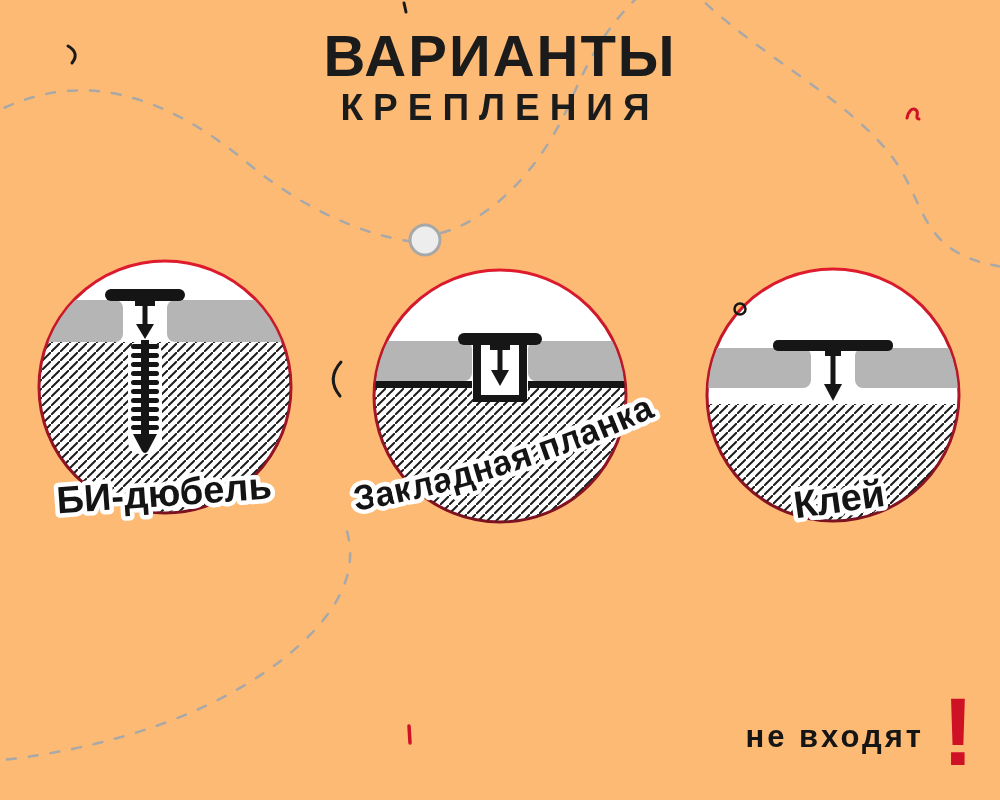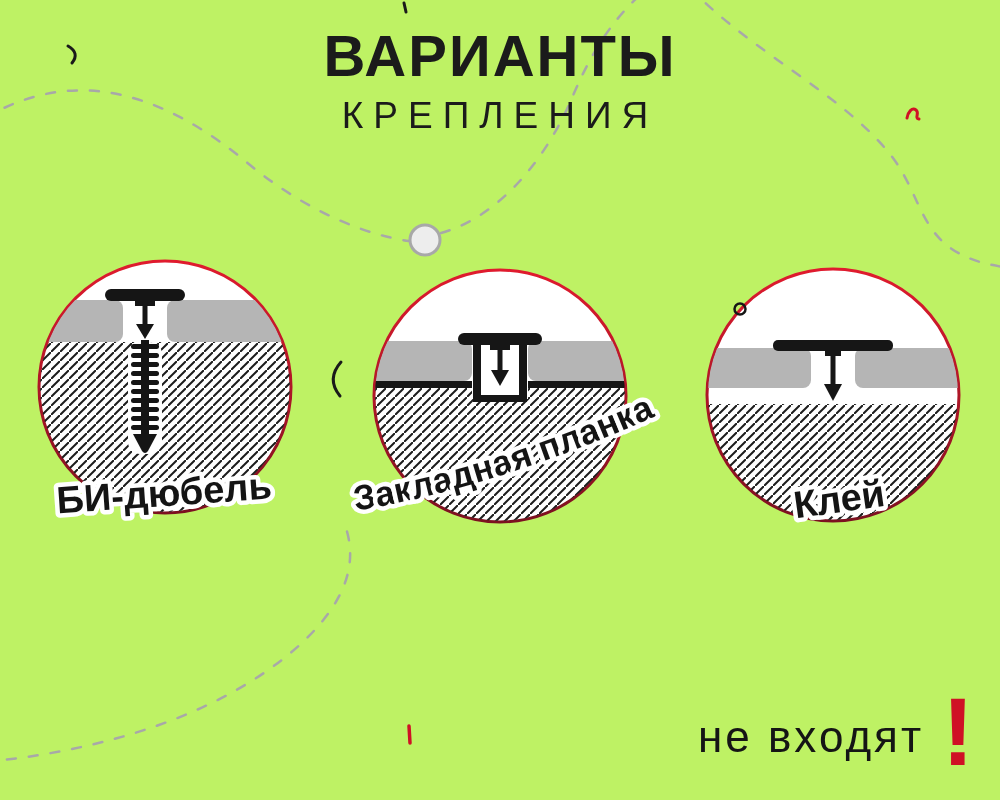--- a/index.html
+++ b/index.html
@@ -3,53 +3,53 @@
 <meta charset="utf-8">
 <style>
   html,body { margin:0; padding:0; }
   body {
     width:1000px; height:800px;
     font-family:"Liberation Sans", sans-serif;
     background:#ededed;
   }
   .stage {
     position:relative; width:1000px; height:800px;
-    background:#bef264; overflow:hidden;
+    background:#fdba74; overflow:hidden;
   }
   svg { overflow:visible; display:block; }
   .bg { position:absolute; left:0; top:0; }
 
   .header { position:absolute; top:26px; left:0; width:100%; text-align:center; z-index:3; }
   .title {
     margin:0; font-size:58px; font-weight:800; letter-spacing:2px;
     color:#1b1b1b; line-height:1.05;
   }
   .subtitle {
-    margin-top:8px; font-size:37px; font-weight:400; letter-spacing:10px;
+    margin-top:0; font-size:37px; font-weight:700; letter-spacing:10px;
     color:#1b1b1b;
   }
 
   .option { position:absolute; width:300px; height:300px; z-index:2; }
   .option1 { left:15px;  top:244px; }
   .option2 { left:350px; top:253px; }
   .option3 { left:683px; top:252px; }
 
   .circle-label {
     font-family:"Liberation Sans", sans-serif;
     font-weight:600; fill:#141414;
     stroke:#ffffff; stroke-width:9; paint-order:stroke;
     stroke-linejoin:round; stroke-linecap:round;
   }
 
   .footer {
     position:absolute; right:26px; bottom:26px;
     display:flex; align-items:center; gap:18px; z-index:3;
   }
   .note-text {
-    font-size:44px; font-weight:400;
+    font-size:31px; font-weight:700;
     letter-spacing:3px; color:#151515; line-height:1.22;
   }
   .excl {
     font-size:96px; font-weight:800; color:#cf1125; line-height:0.78;
     transform:translateY(-4px);
   }
 </style>
 </head>
 <body>
 

